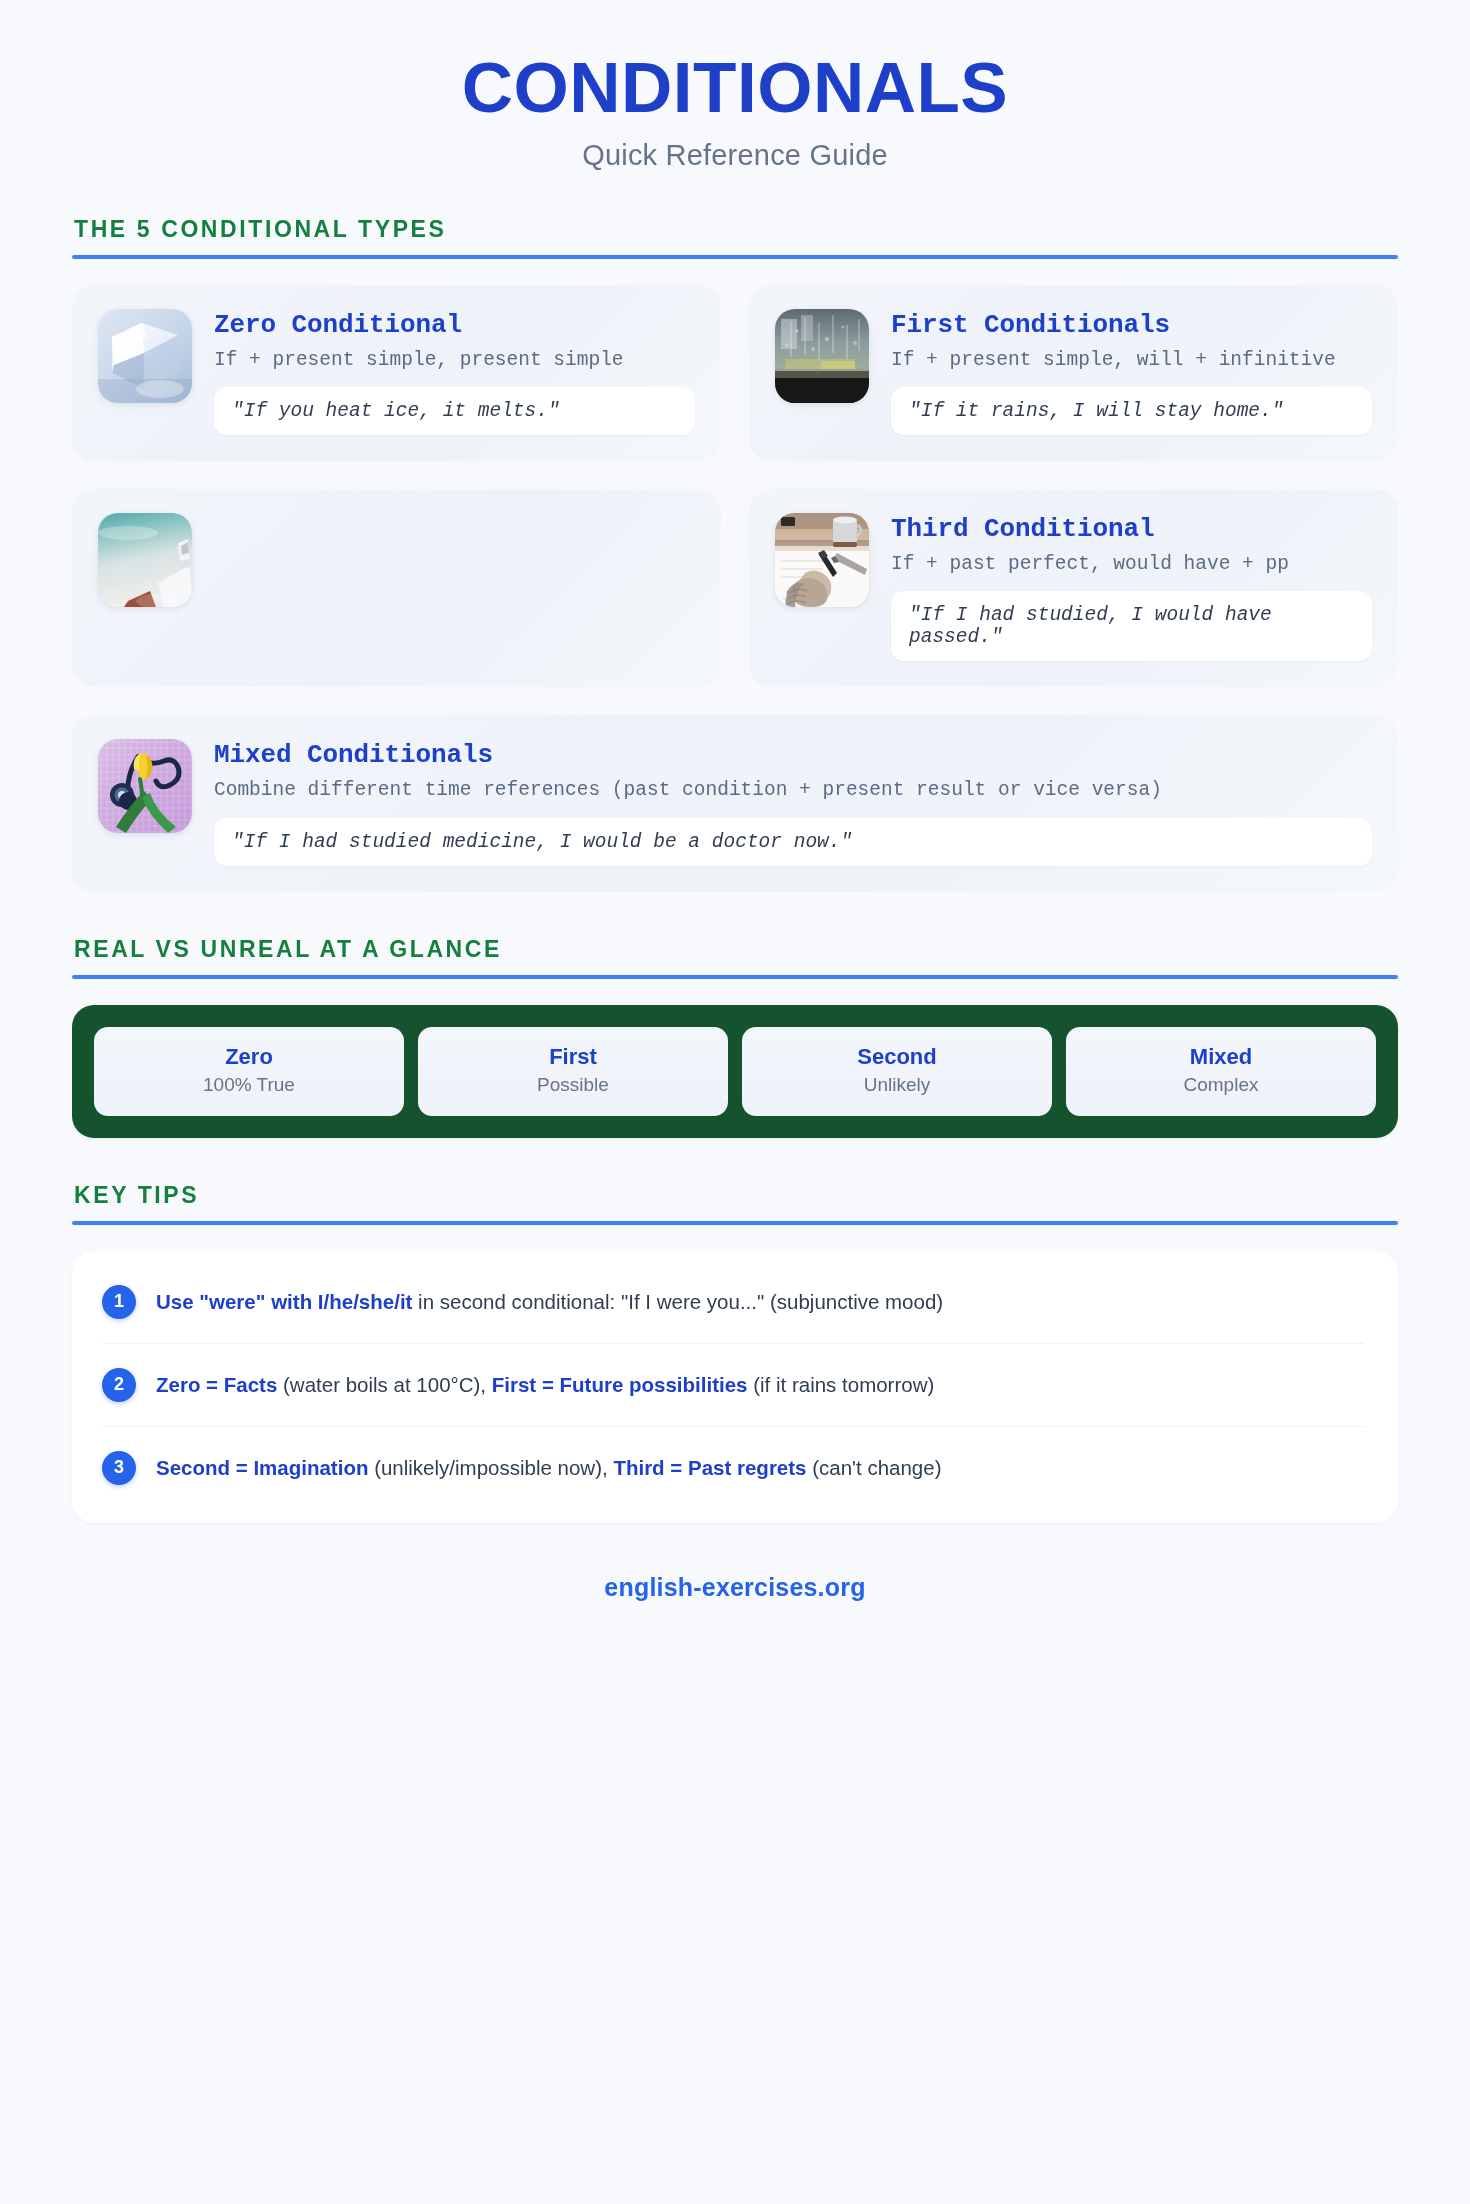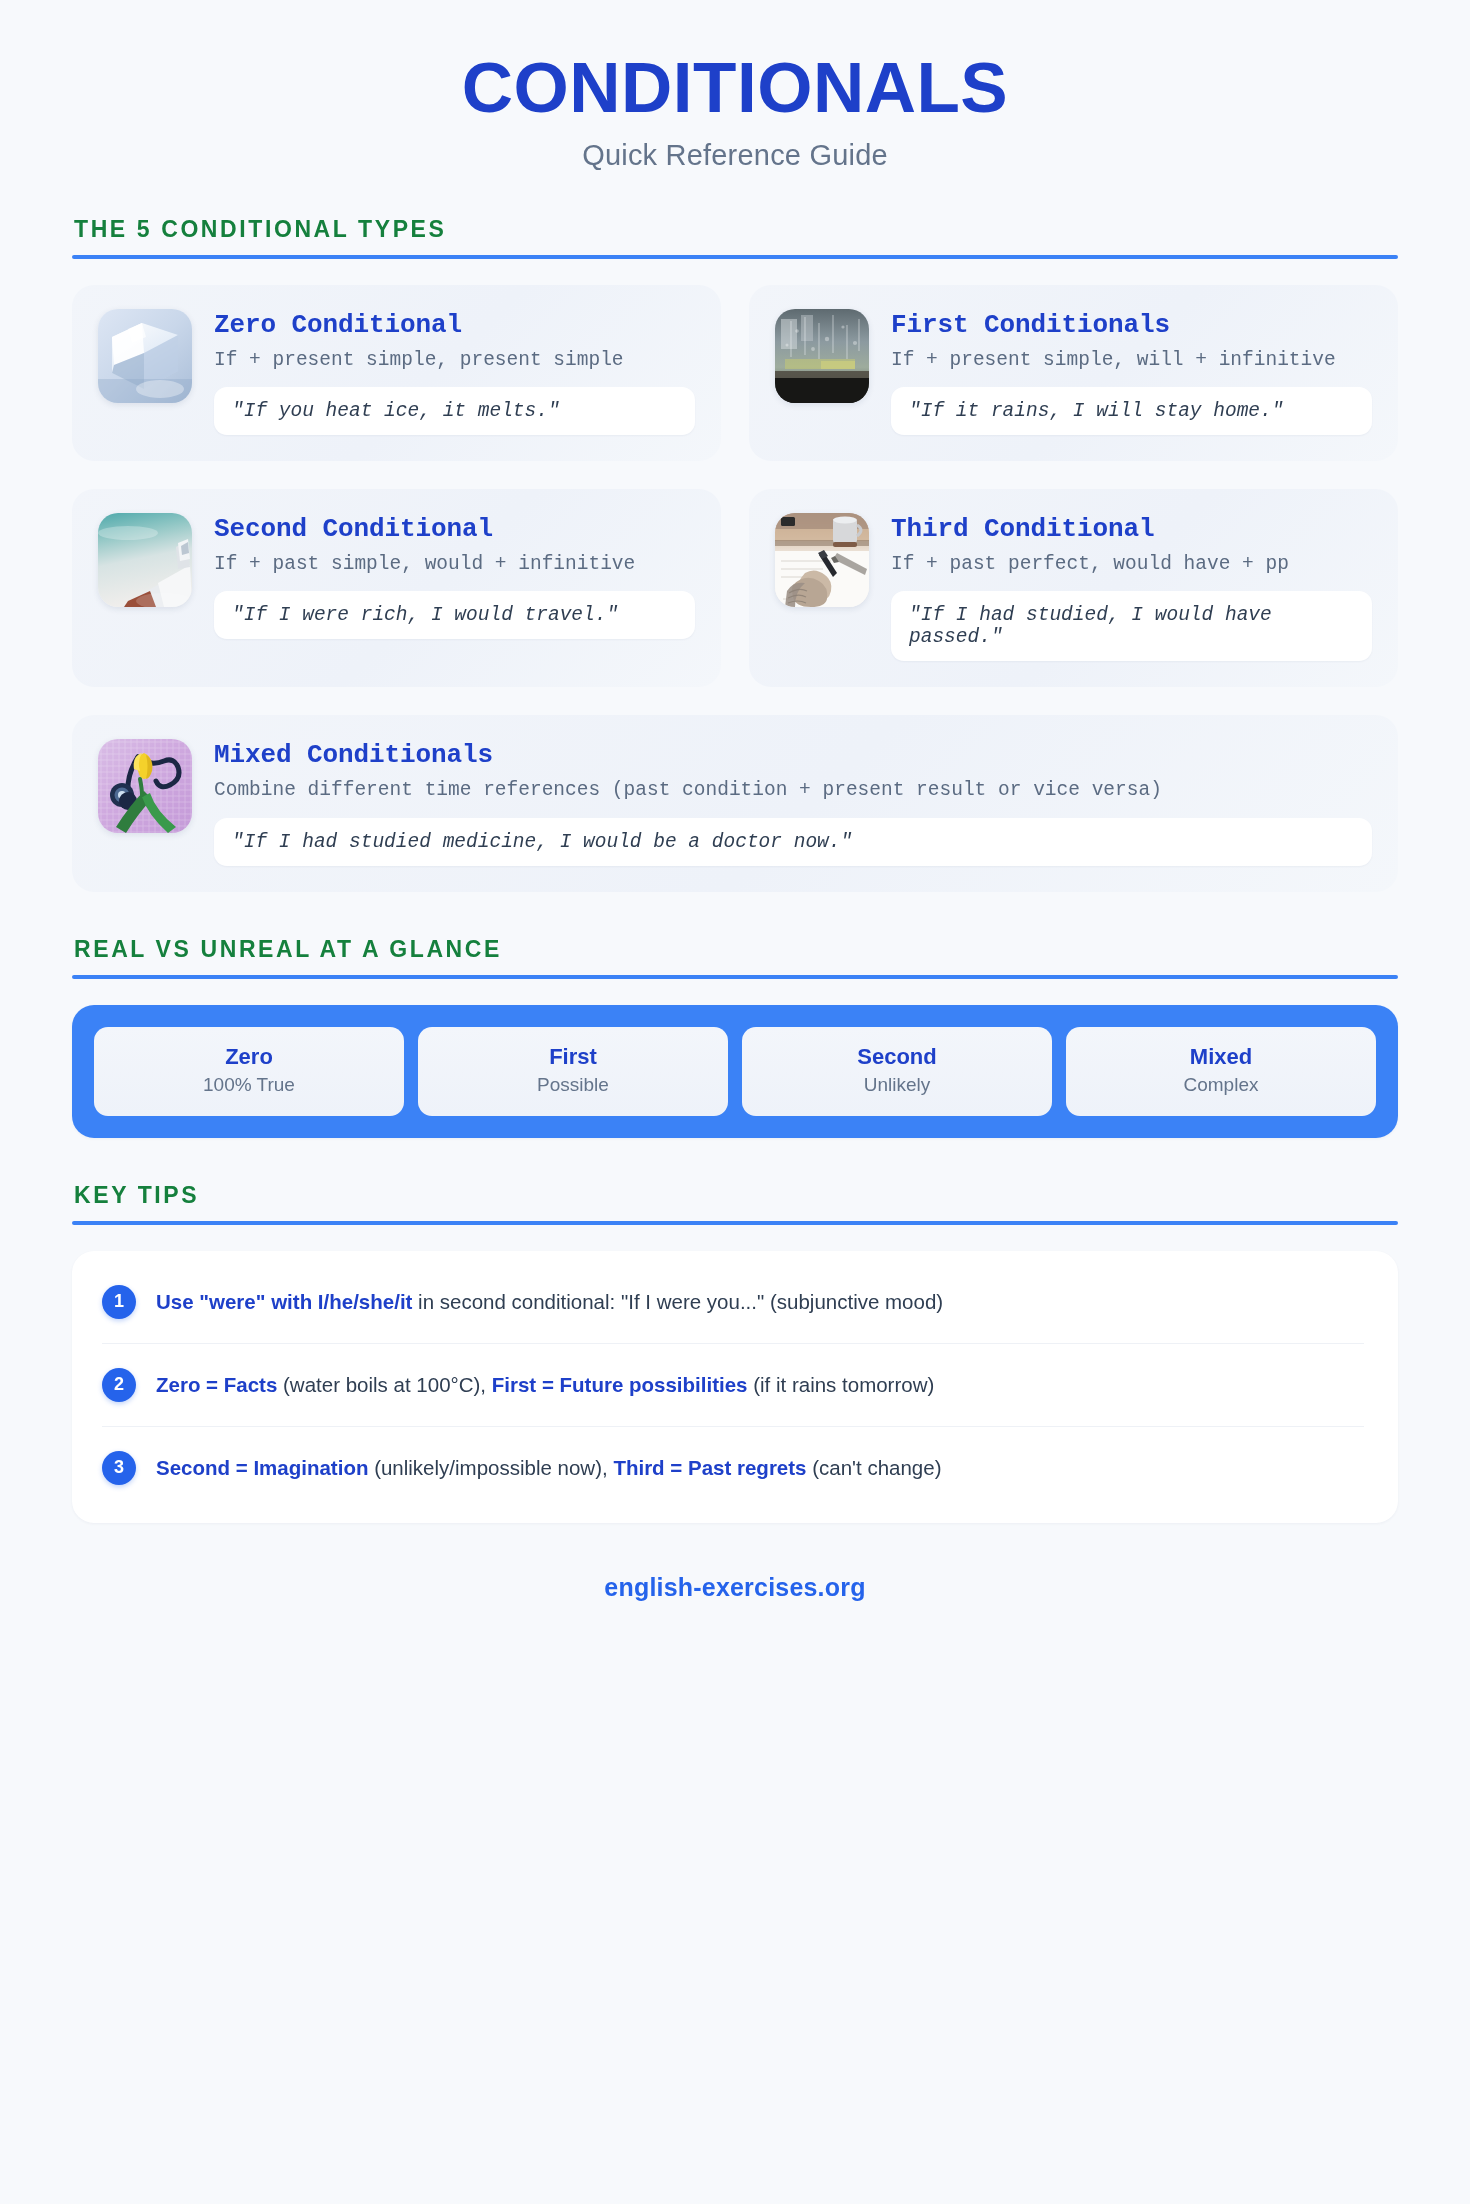--- a/index.html
+++ b/index.html
@@ -120,21 +120,21 @@
     padding: 13px 18px;
     font-size: 19.5px;
     font-style: italic;
     font-weight: 500;
     color: #2f3e52;
     box-shadow: 0 1px 2px rgba(30,50,90,.05);
   }
 
   
   .glance-card {
-    background: #3b82f6;
+    background: #14532d;
     border-radius: 22px;
     padding: 22px 22px;
     display: flex;
     gap: 14px;
     margin-bottom: 44px;
     box-shadow: 0 1px 3px rgba(30,50,90,.05);
     justify-content: space-between;
   }
 
   .glance-item {
@@ -317,25 +317,20 @@
           <rect width="94" height="94" fill="url(#skyBg)"></rect>
           <ellipse cx="30" cy="20" rx="30" ry="7" fill="#ffffff" opacity="0.28"></ellipse>
           <polygon points="92,54 38,84 24,94 94,94" fill="#e9ecef"></polygon>
           <polygon points="92,52 60,70 66,94 94,94" fill="#f6f7f8"></polygon>
           <polygon points="78,34 88,28 92,54 80,56" fill="#dfe3e7"></polygon>
           <polygon points="80,30 90,26 92,46 82,48" fill="#f2f4f6"></polygon>
           <polygon points="30,88 52,78 58,94 26,94" fill="#9a4f3a"></polygon>
           <polygon points="83,33 90,29 91,40 84,42" fill="#8fa2b4" opacity="0.55"></polygon>
           <ellipse cx="66" cy="88" rx="28" ry="8" fill="#ffffff" opacity="0.18"></ellipse>
         </svg>
-      </div>
-      <div class="cond-body">
-        <div class="cond-title">Second Conditional</div>
-        <div class="cond-formula">If + past simple, would + infinitive</div>
-        <div class="cond-example">"If I were rich, I would travel."</div>
       </div>
     </div>
 
     <div class="cond-card">
       <div class="thumb">
         <svg viewBox="0 0 94 94" preserveAspectRatio="none" aria-hidden="true">
           <defs>
             <linearGradient id="deskBg" x1="0" y1="0" x2="0" y2="1">
               <stop offset="0%" stop-color="#b59d8c"></stop>
                 <stop offset="22%" stop-color="#d8c3ad"></stop>

